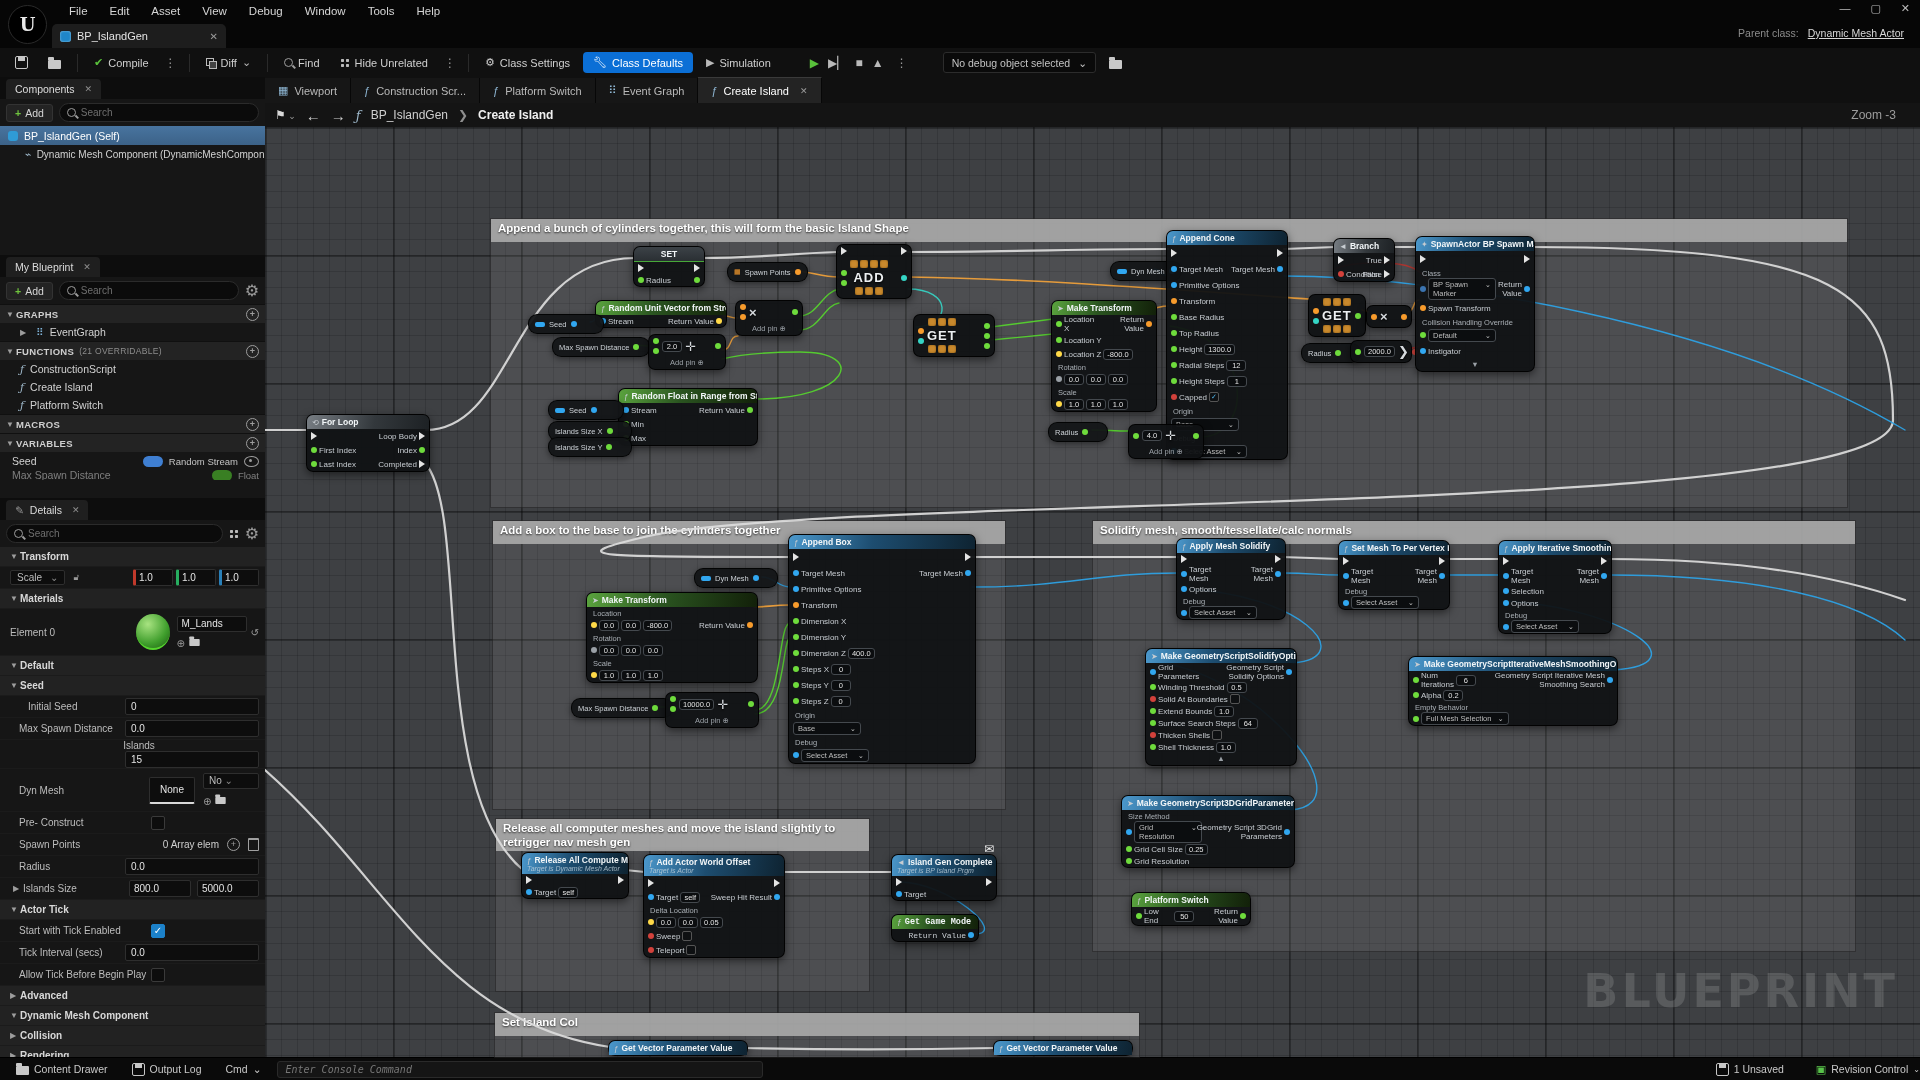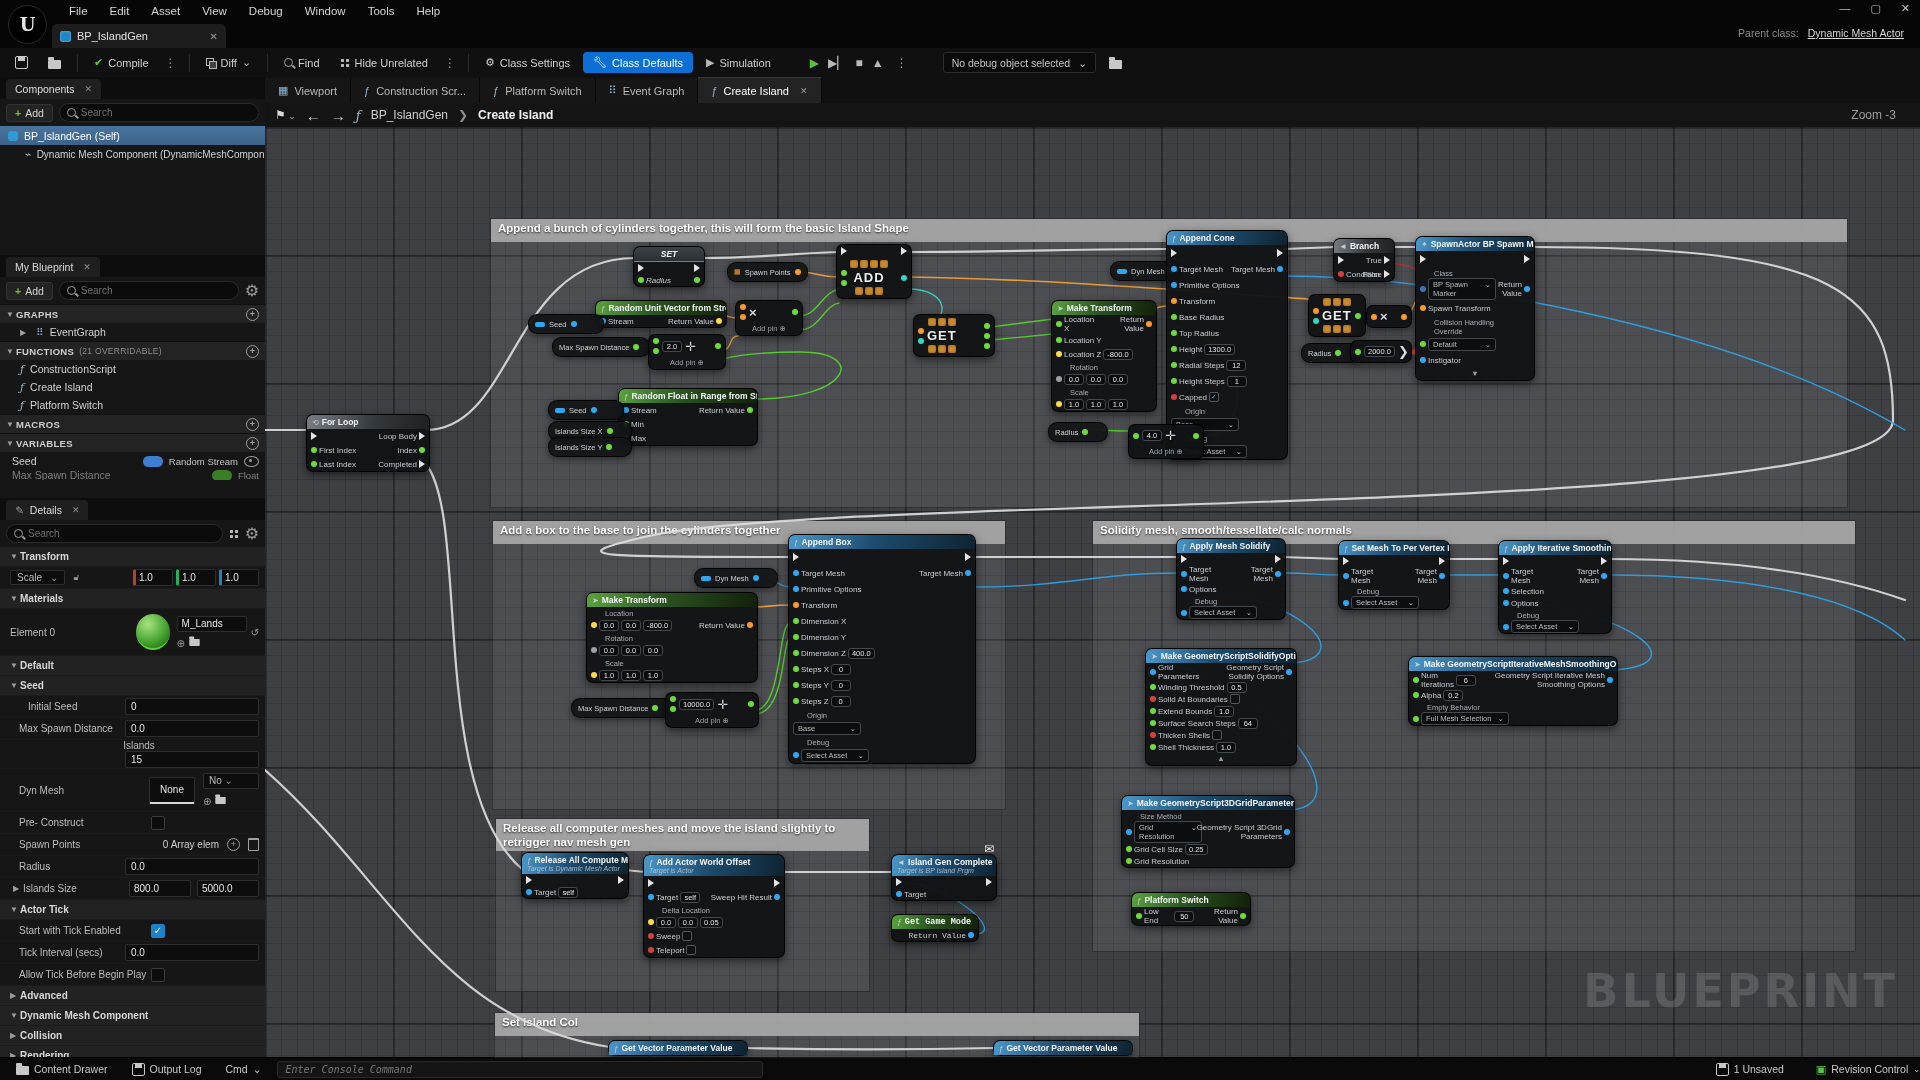--- a/index.html
+++ b/index.html
@@ -108,21 +108,21 @@
   .nico{margin-right:3px;font-size:8px;}
   .nrow{display:flex;align-items:center;min-height:12px;padding:0 4px;}
   .roomy .nrow{min-height:16px;} .mid .nrow{min-height:14px;}
   .nl{display:flex;align-items:center;gap:2px;min-width:0;}
   .nr{display:flex;align-items:center;gap:2px;margin-left:auto;}
   .pin{width:6px;height:6px;border-radius:50%;flex:none;}
   .pexec{width:0;height:0;border-style:solid;border-width:4px 0 4px 6px;border-color:transparent transparent transparent #e4e4e4;flex:none;}
   .vbox{background:#0b0d0f;border:1px solid #44494e;border-radius:3px;padding:0 3px;font-size:7.5px;color:#e2e2e2;line-height:9px;min-width:12px;text-align:center;flex:none;}
   .ndd{background:#0b0d0f;border:1px solid #44494e;border-radius:3px;padding:1px 4px;font-size:7.5px;color:#bdbdbd;display:flex;gap:6px;min-width:58px;justify-content:space-between;}
   .ncheck{width:8px;height:8px;border:1px solid #555;background:#0e1012;border-radius:2px;font-size:7px;line-height:8px;text-align:center;color:#4fb2e8;flex:none;}
-  .nlabrow{font-size:7.5px;color:#a9afb5;padding:2px 18px 0;}
+  .nlabrow{font-size:7.5px;color:#a9afb5;padding:2px 6px 0;}
   .nfoot{text-align:center;color:#9aa0a6;font-size:7.5px;padding:1px 0 2px;}
   .gpill{position:absolute;height:18px;border-radius:9px;background:rgba(19,21,23,.95);border:1px solid rgba(0,0,0,.8);
          display:flex;align-items:center;gap:4px;padding:0 6px;font-size:7.5px;color:#ccd1d6;z-index:3;box-shadow:0 2px 6px rgba(0,0,0,.45);white-space:nowrap;}
   .chip{width:10px;height:5px;border-radius:2px;flex:none;}
   .gridwrap{display:flex;align-items:center;gap:3px;padding:3px 4px;}
   .sqcol{display:flex;flex-direction:column;gap:2px;align-items:center;}
   .sqrow{display:flex;gap:2px;}
   .sq{width:8px;height:8px;background:#c9892d;border-radius:2px;box-shadow:inset 0 0 2px #7a4e12;}
   .gbig{font-size:13px;font-weight:bold;color:#eceff1;text-shadow:0 1px 2px #000;letter-spacing:1px;}
   .pincol{display:flex;flex-direction:column;gap:4px;}
@@ -599,21 +599,21 @@
           <span class="nl">
             <span class="pin" style="background: rgb(110, 219, 60);"></span>
             <span>Last Index</span>
           </span>
           <span class="nr">
             <span style="text-align: right;">Completed</span>
             <span class="pexec"></span>
           </span>
         </div>
       </div>
-      <div class="gnode" style="left: 368px; top: 119px; width: 70px; font-style: italic;">
+      <div class="gnode" style="left: 368px; top: 119px; width: 70px;">
         <div class="nhdrwrap hdr-set">
           <div><span class="ntitle">SET</span></div>
         </div>
         <div class="nrow">
           <span class="pexec"></span>
           <span class="nr">
             <span class="pexec"></span>
           </span>
         </div>
         <div class="nrow">
@@ -1429,21 +1429,21 @@
         <div class="nhdrwrap hdr-blue">
           <div><span class="nico">➤</span><span class="ntitle">Make GeometryScriptIterativeMeshSmoothingOptions</span></div>
         </div>
         <div class="nrow">
           <span class="nl">
             <span class="pin" style="background: rgb(110, 219, 60);"></span>
             <span>Num Iterations</span>
             <span class="vbox">6</span>
           </span>
           <span class="nr">
-            <span style="text-align: right;">Geometry Script Iterative Mesh Smoothing Options</span>
+            <span style="text-align: right;">Geometry Script Iterative Mesh Smoothing Search</span>
             <span class="pin" style="background: rgb(49, 167, 240);"></span>
           </span>
         </div>
         <div class="nrow">
           <span class="nl">
             <span class="pin" style="background: rgb(110, 219, 60);"></span>
             <span>Alpha</span>
             <span class="vbox">0.2</span>
           </span>
           <span class="nr"></span>

